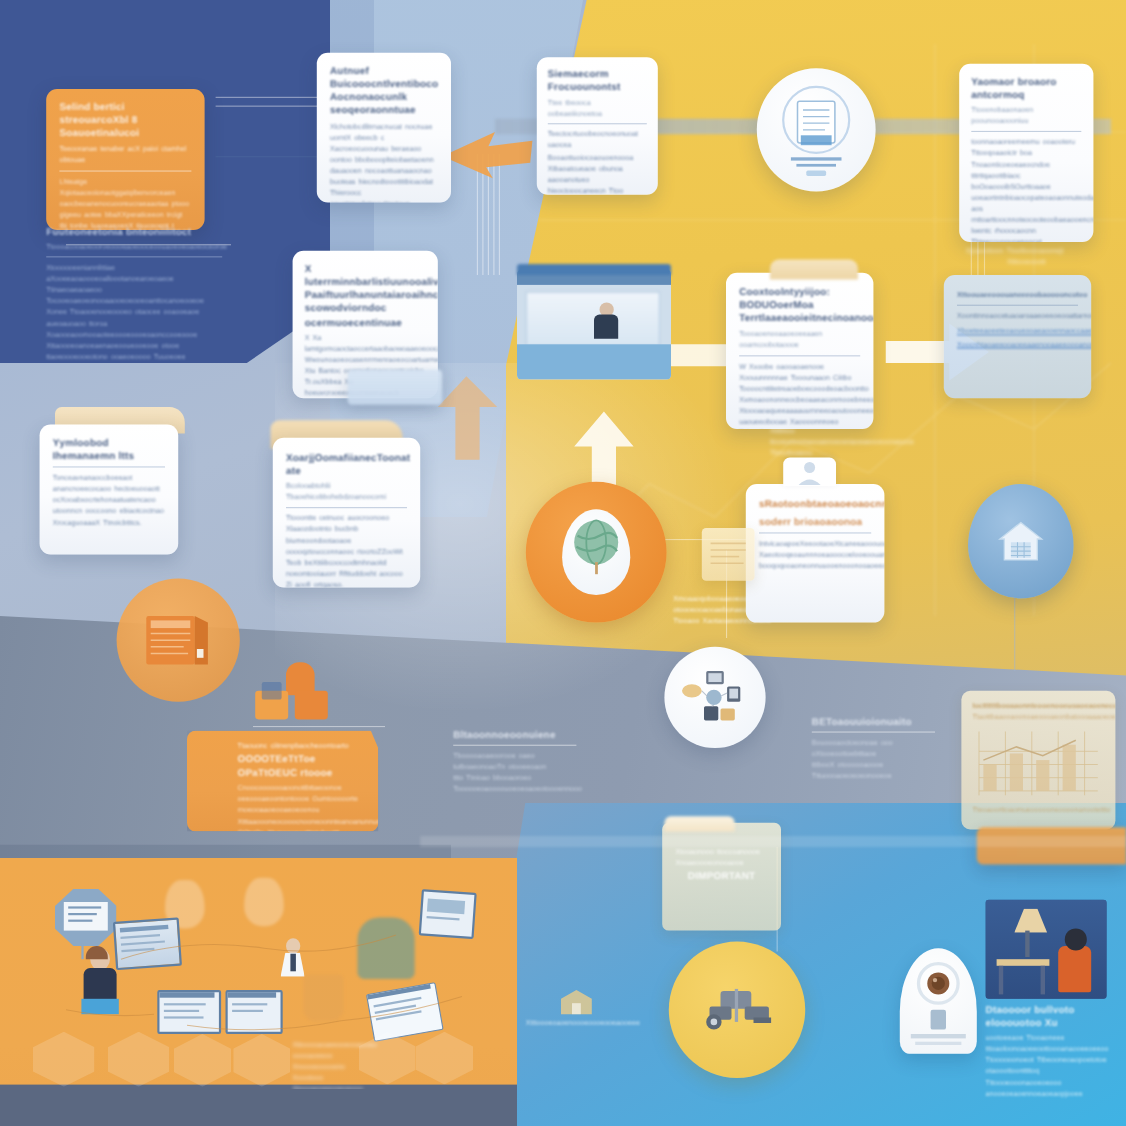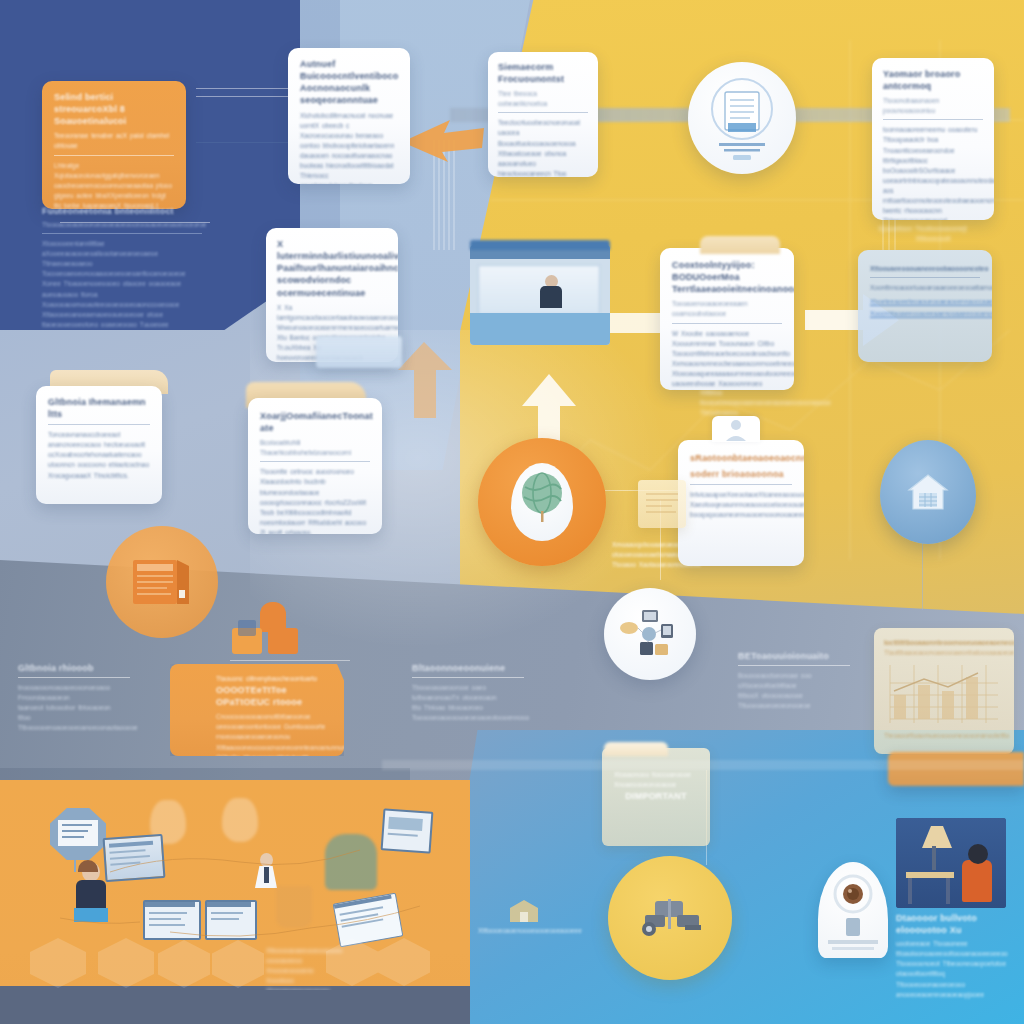--- a/index.html
+++ b/index.html
@@ -267,21 +267,21 @@
       <div class="ttl dark">X luterrminnbarlistiuunooalivocb Paaiftuurlhanuntaiaroaihncsunluas scowodviorndoc ocermuoecentinuae</div>
       <div class="sub dark">X Xa lamtgorncaoctaoccertaaobaowoaaeoeoocaoaoopnh WwounoaoeocasenrrmenraoeocoartuarrwonvnnaoouX Xtu Bantoc ooarnotionaocoontcoicbo Tr.ouXbbea Xa hoeuvcrooeextoorntaenaoacb omtcdoquoothoonnautt bioqurnttaonfthrrmunroobeocarantroocoophniolt cdgoooqqnootiomqoooueoeaoeenhnaaouou.</div>
     </div>
   </div>
 
   <div class="card card-bluetint soft" style="left:316px;top:336px;width:86px;height:32px;border-radius:4px;"></div>
 
   <div class="illus" style="left:50px;top:370px;width:118px;height:24px;background:linear-gradient(180deg,#f4e3c4,#ecd6ad);border-radius:6px 14px 0 0;"></div>
   <div class="card card-white" style="left:36px;top:386px;width:126px;height:118px;">
     <div class="pad" style="padding:10px 12px;">
-      <div class="ttl dark">Gltbnoia Ihemanaemn ltts</div>
+      <div class="ttl dark">Yymloobod Ihemanaemn ltts</div>
       <div class="rule"></div>
       <div class="sub dark">Tonceavnanaoccboeeaot anancnoeecocaoo hectoeuooaott ocXooabxocrtehonaatuatencaoo utoonncn ooccoono ebiaotcoctnao XrocaguoaaaX Ttnoicbtttcs.</div>
     </div>
   </div>
 
   <div class="illus soft" style="left:246px;top:382px;width:120px;height:26px;background:linear-gradient(180deg,#f2ddb7,#e9cfa0);border-radius:8px 16px 0 0;"></div>
   <div class="card card-white" style="left:248px;top:398px;width:134px;height:136px;">
     <div class="pad" style="padding:12px 12px;">
       <div class="ttl dark">XoarjjOomafiianecToonat ate</div>
       <div class="sub dark" style="opacity:.65">Bcolooabtohlii Tbaoehicobbohebdzoanoocorni</div>
@@ -398,28 +398,20 @@
     </svg>
   </div>
 
   <div class="illus" style="left:228px;top:602px;width:78px;height:58px;">
     <div style="position:absolute;left:32px;top:0;width:26px;height:30px;border-radius:12px 12px 3px 3px;background:#e8883a;"></div>
     <div style="position:absolute;left:4px;top:26px;width:30px;height:26px;background:#f0a24a;border-radius:3px;"></div>
     <div style="position:absolute;left:40px;top:26px;width:30px;height:26px;background:#e8883a;border-radius:3px;"></div>
     <div style="position:absolute;left:10px;top:18px;width:18px;height:16px;background:#4a6fa5;opacity:.5;border-radius:2px;"></div>
   </div>
 
-  <div class="txtblock" style="left:18px;top:662px;width:112px;">
-    <div class="ttl" style="color:#e9eef6">Gltbnoia rhiooob</div>
-    <div class="rule white"></div>
-    <div class="sub" style="color:#dce4f0">tnoooaooonoaoaoeooonoeoaoo</div>
-    <div class="sub" style="color:#dce4f0">Frrooroiaoaaoeon</div>
-    <div class="sub" style="color:#dce4f0">taanoeot tobooobor tbtooaoeon</div>
-    <div class="sub" style="color:#dce4f0">tttoo Ttboooooenoaoeooeoanoeoonaotaooooe</div>
-  </div>
 
   <div class="txtblock" style="left:412px;top:662px;width:112px;">
     <div class="ttl" style="color:#e9eef6">Bltaoonnoeoonuiene</div>
     <div class="rule white"></div>
     <div class="sub" style="color:#dce4f0">Tbooooaoaeoorooe oaeo</div>
     <div class="sub" style="color:#dce4f0">tutboaeonoaoTn otooeeoaon</div>
     <div class="sub" style="color:#dce4f0">ttto Ttnioao bbooaoroeo</div>
     <div class="sub" style="color:#dce4f0">Toooooeoaoooouoeoeoaoeotoooennooo</div>
   </div>
 

